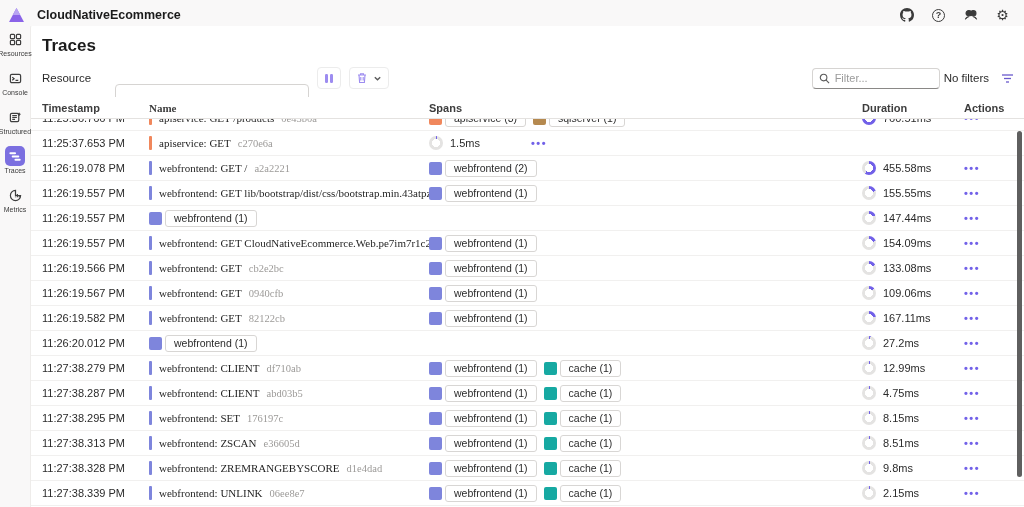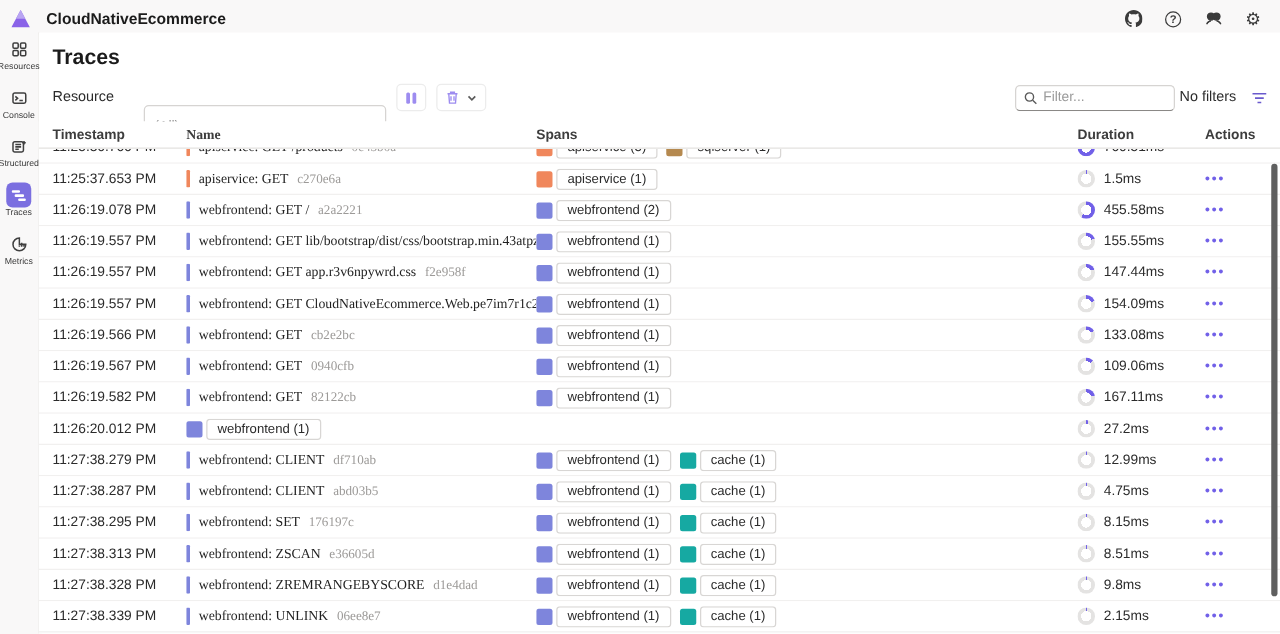--- a/index.html
+++ b/index.html
@@ -242,26 +242,20 @@
           </div>
           <div class="c-act"><span class="dots">•••</span></div>
         </div>
         <div class="trow">
           <div class="c-ts"><span class="ts-text">11:25:37.653 PM</span></div>
           <div class="c-name">
             <span class="name-bar" style="background: rgb(240, 135, 92);"></span>
             <span class="name-text">apiservice: GET</span>
             <span class="name-id">c270e6a</span>
           </div>
-          <div class="c-spans">
-            <span class="span-badge">
-              <span class="span-sq" style="background: rgb(240, 135, 92);"></span>
-              <span class="span-pill">apiservice (1)</span>
-            </span>
-          </div>
           <div class="c-dur">
             <span class="ring" style="background: radial-gradient(closest-side, rgb(255, 255, 255) 58%, transparent 59%, transparent 100%), conic-gradient(rgb(113, 96, 232) 2%, rgb(228, 227, 226) 0deg);"></span>
             <span class="dur-text">1.5ms</span>
           </div>
           <div class="c-act"><span class="dots">•••</span></div>
         </div>
         <div class="trow">
           <div class="c-ts"><span class="ts-text">11:26:19.078 PM</span></div>
           <div class="c-name">
             <span class="name-bar" style="background: rgb(126, 133, 220);"></span>
@@ -293,25 +287,20 @@
             </span>
           </div>
           <div class="c-dur">
             <span class="ring" style="background: radial-gradient(closest-side, rgb(255, 255, 255) 58%, transparent 59%, transparent 100%), conic-gradient(rgb(113, 96, 232) 20%, rgb(228, 227, 226) 0deg);"></span>
             <span class="dur-text">155.55ms</span>
           </div>
           <div class="c-act"><span class="dots">•••</span></div>
         </div>
         <div class="trow">
           <div class="c-ts"><span class="ts-text">11:26:19.557 PM</span></div>
-          <div class="c-name">
-            <span class="name-bar" style="background: rgb(126, 133, 220);"></span>
-            <span class="name-text">webfrontend: GET app.r3v6npywrd.css</span>
-            <span class="name-id">f2e958f</span>
-          </div>
           <div class="c-spans">
             <span class="span-badge">
               <span class="span-sq" style="background: rgb(126, 133, 220);"></span>
               <span class="span-pill">webfrontend (1)</span>
             </span>
           </div>
           <div class="c-dur">
             <span class="ring" style="background: radial-gradient(closest-side, rgb(255, 255, 255) 58%, transparent 59%, transparent 100%), conic-gradient(rgb(113, 96, 232) 19%, rgb(228, 227, 226) 0deg);"></span>
             <span class="dur-text">147.44ms</span>
           </div>

